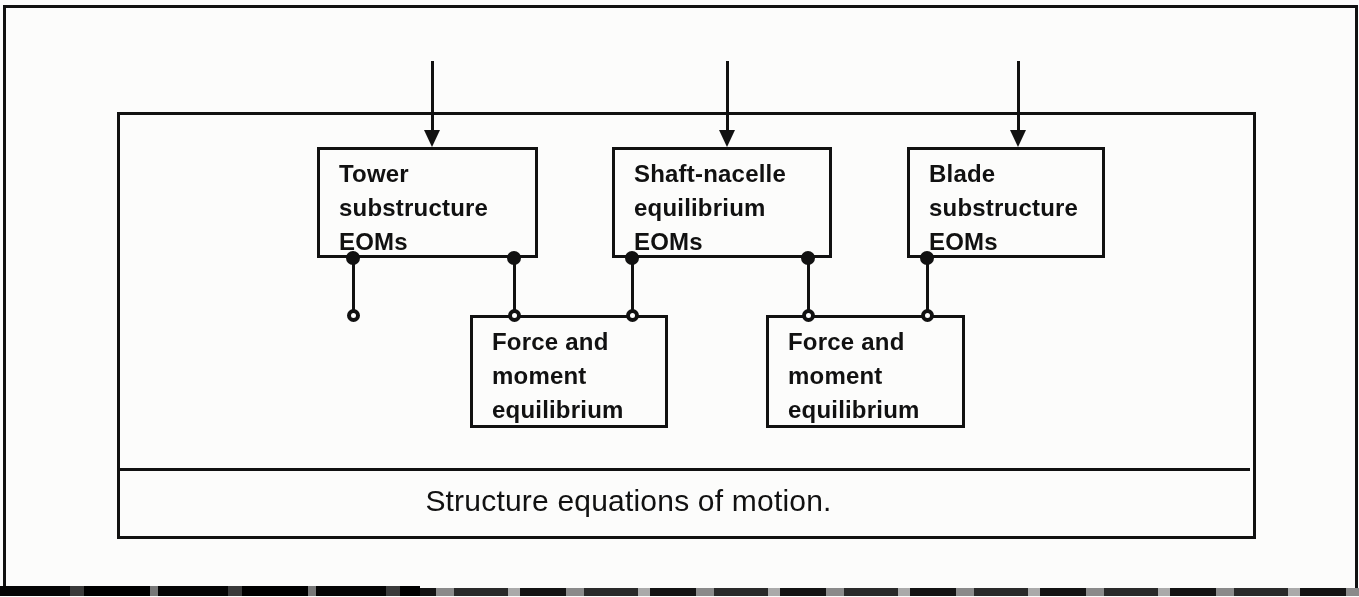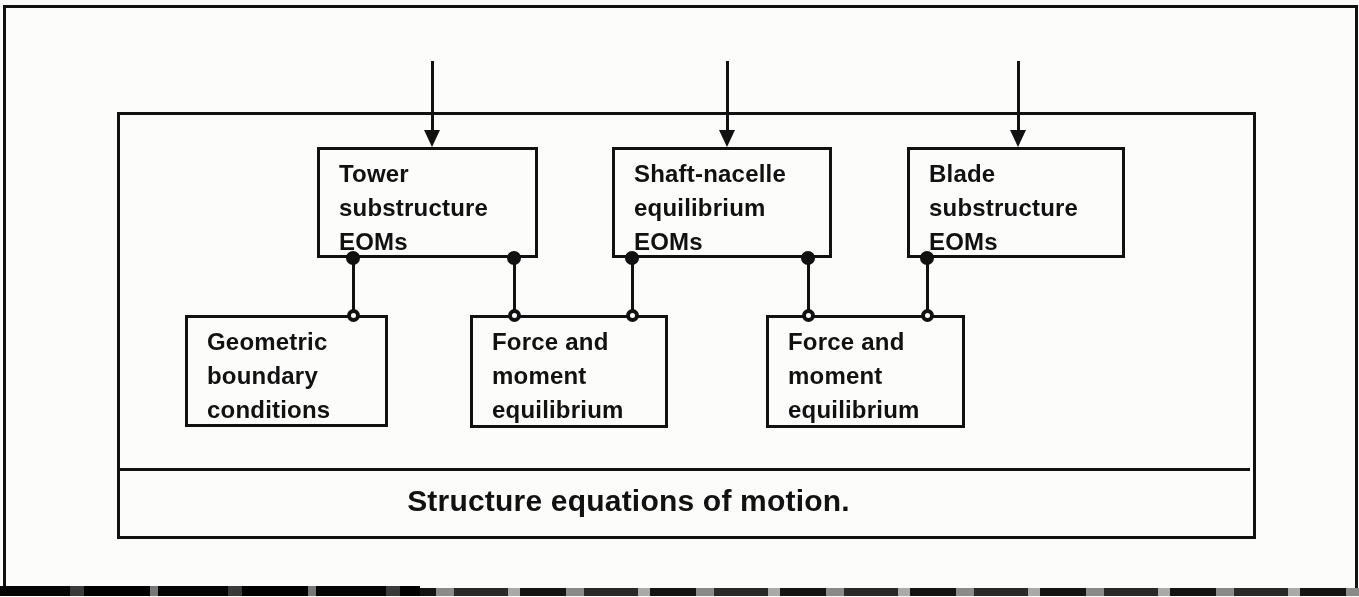--- a/index.html
+++ b/index.html
@@ -44,38 +44,38 @@
   }
   .strip-divider{
     position:absolute;left:117px;top:468px;width:1133px;height:3px;
     background:var(--ink);
   }
   .footer-strip{
     position:absolute;left:120px;top:471px;width:1127px;height:59px;
     display:flex;align-items:center;justify-content:center;
   }
   .footer-label{
-    font-size:30px;font-weight:bold;letter-spacing:0.2px;
+    font-size:30px;font-weight:normal;letter-spacing:0.2px;
     transform:translateX(-55px);
     white-space:nowrap;
   }
   
   .box{
     position:absolute;
     border:3px solid var(--ink);
     background:var(--paper);
     box-sizing:border-box;
     font-size:24px;line-height:34px;font-weight:bold;
     padding:7px 8px 0 19px;
     white-space:pre-line;
     letter-spacing:0.2px;
   }
   #box-tower{left:317px;top:147px;width:221px;height:111px;}
   #box-shaft{left:612px;top:147px;width:220px;height:111px;}
-  #box-blade{left:907px;top:147px;width:218px;height:111px;}
+  #box-blade{left:907px;top:147px;width:198px;height:111px;}
   #box-geom {left:185px;top:315px;width:203px;height:112px;}
   #box-force1{left:470px;top:315px;width:198px;height:113px;}
   #box-force2{left:766px;top:315px;width:199px;height:113px;}
   
   .arrow{position:absolute;z-index:6;}
   .arrow .shaft{
     position:absolute;left:-1.5px;top:0;width:3px;height:72px;background:var(--ink);
   }
   .arrow .head{
     position:absolute;left:-8px;top:69px;width:0;height:0;
@@ -151,23 +151,20 @@
   <div class="box" id="box-tower">Tower
 substructure
 EOMs</div>
   <div class="box" id="box-shaft">Shaft-nacelle
 equilibrium
 EOMs</div>
   <div class="box" id="box-blade">Blade
 substructure
 EOMs</div>
 
-  <div class="box" id="box-geom">Geometric
-boundary
-conditions</div>
   <div class="box" id="box-force1">Force and
 moment
 equilibrium</div>
   <div class="box" id="box-force2">Force and
 moment
 equilibrium</div>
 
   <div class="strip-divider"></div>
   <div class="footer-strip">
     <span class="footer-label">Structure equations of motion.</span>

